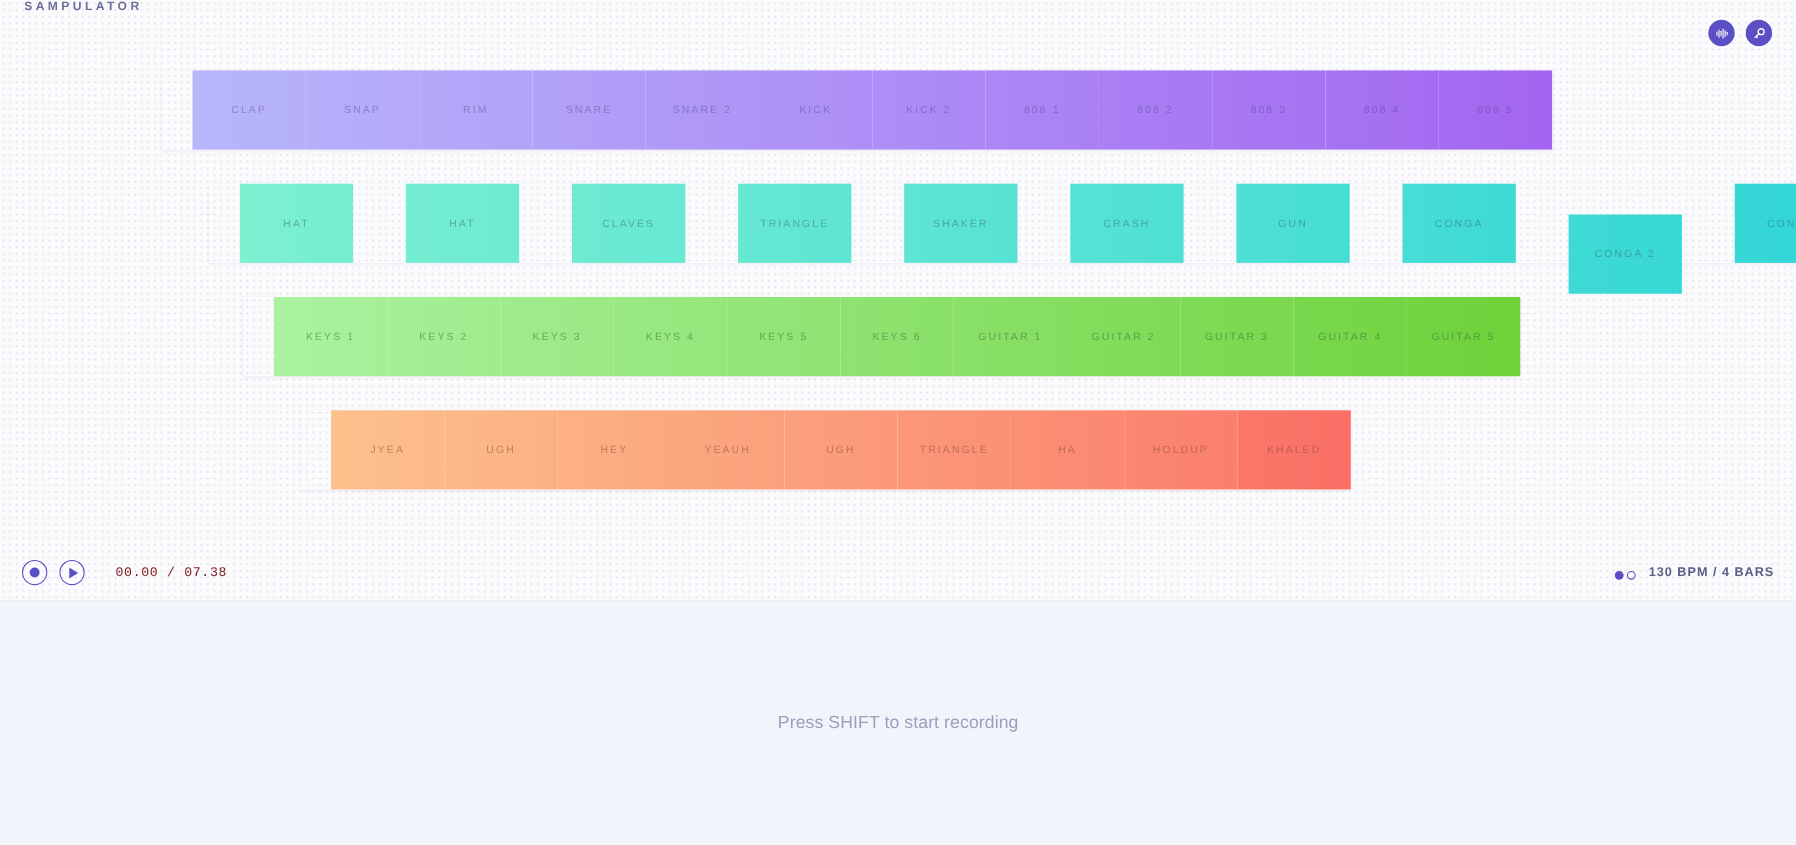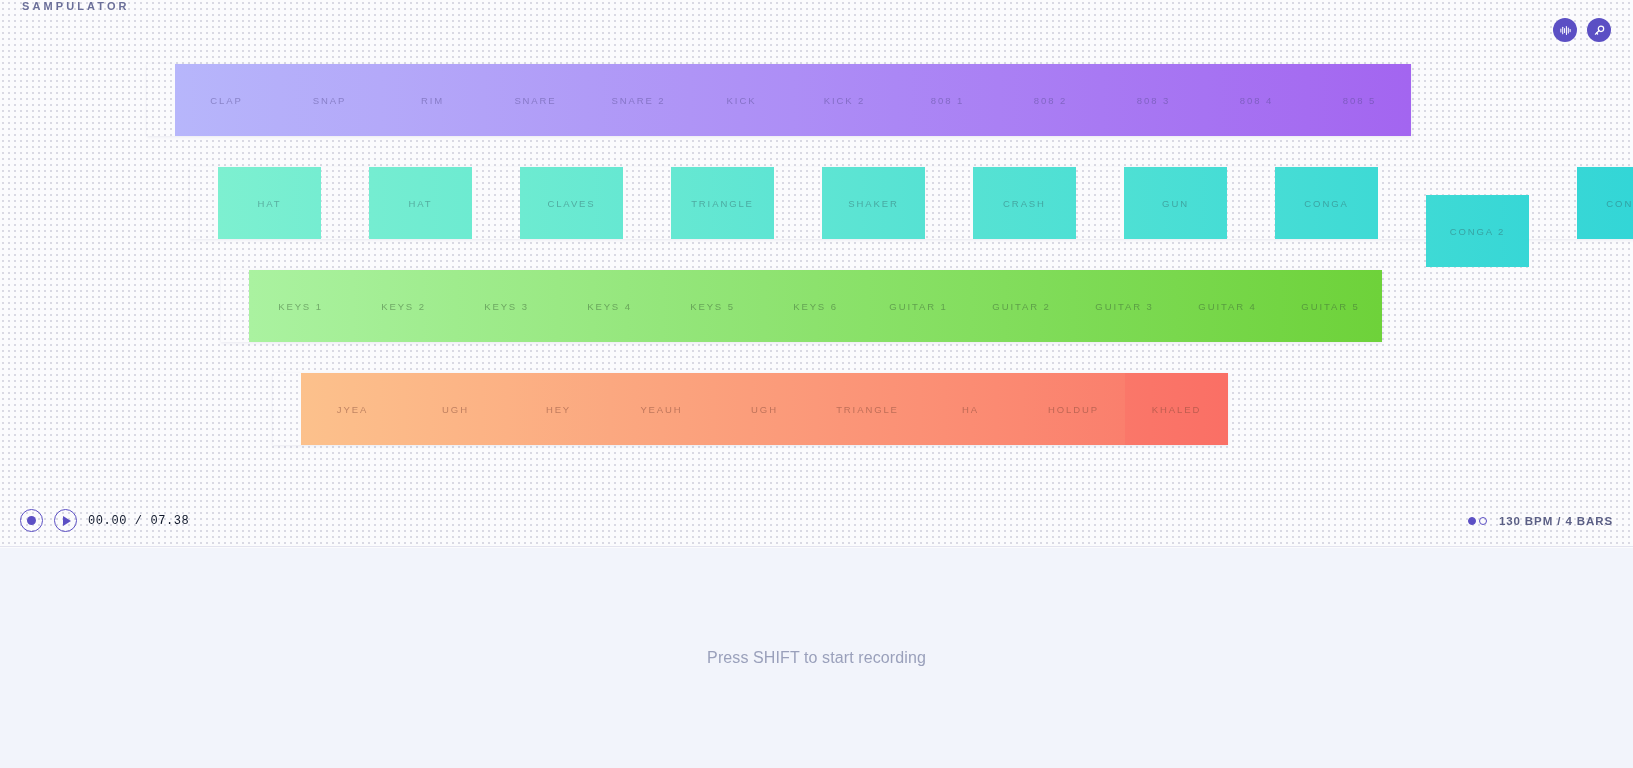--- a/index.html
+++ b/index.html
@@ -143,27 +143,27 @@
     border-left: 8px solid #5b4fc4;
     border-top: 5px solid transparent;
     border-bottom: 5px solid transparent;
     margin-left: 3px;
   }
 
   .time-readout {
     font-family: "Liberation Mono", monospace;
     font-size: 12px;
     letter-spacing: 0.6px;
-    color: #0f172a;
-    margin-left: 0;
+    color: #7f1d1d;
+    margin-left: 17px;
   }
 
   .bpm-group {
     display: flex;
-    align-items: center;
+    align-items: flex-end;
     gap: 4px;
   }
 
   .page-dots {
     display: flex;
     align-items: center;
     gap: 3px;
     margin-right: 8px;
   }
 

